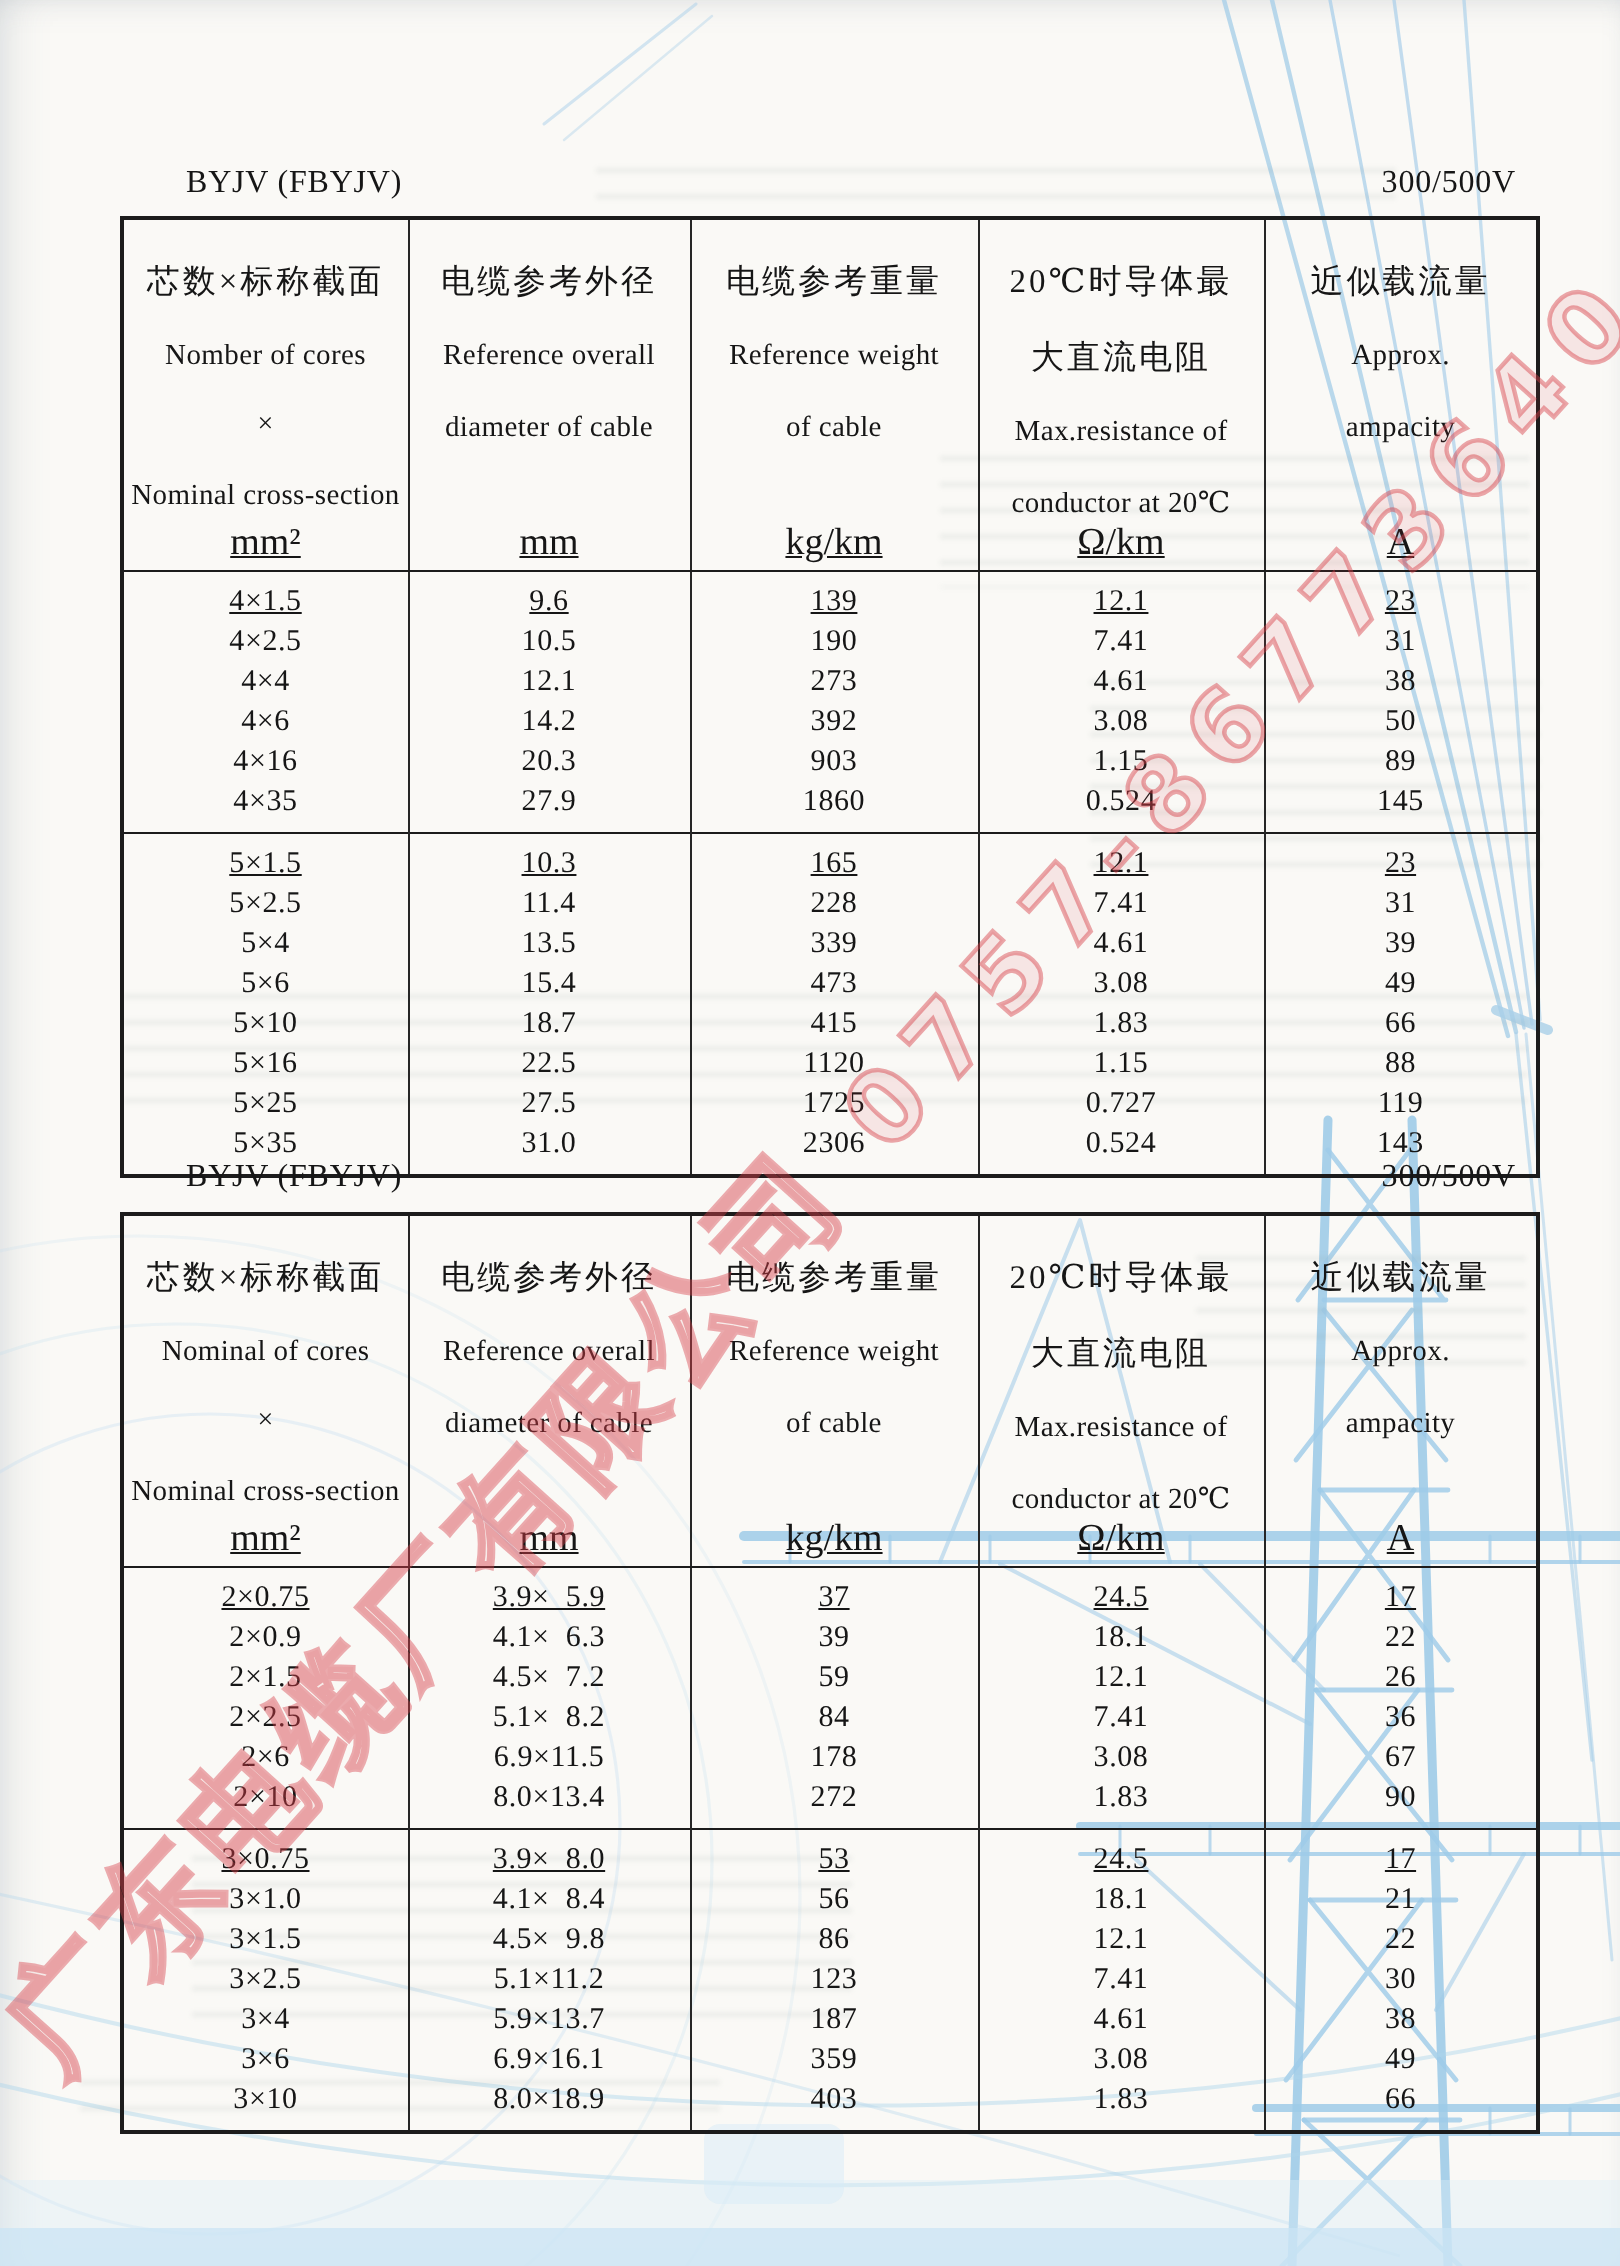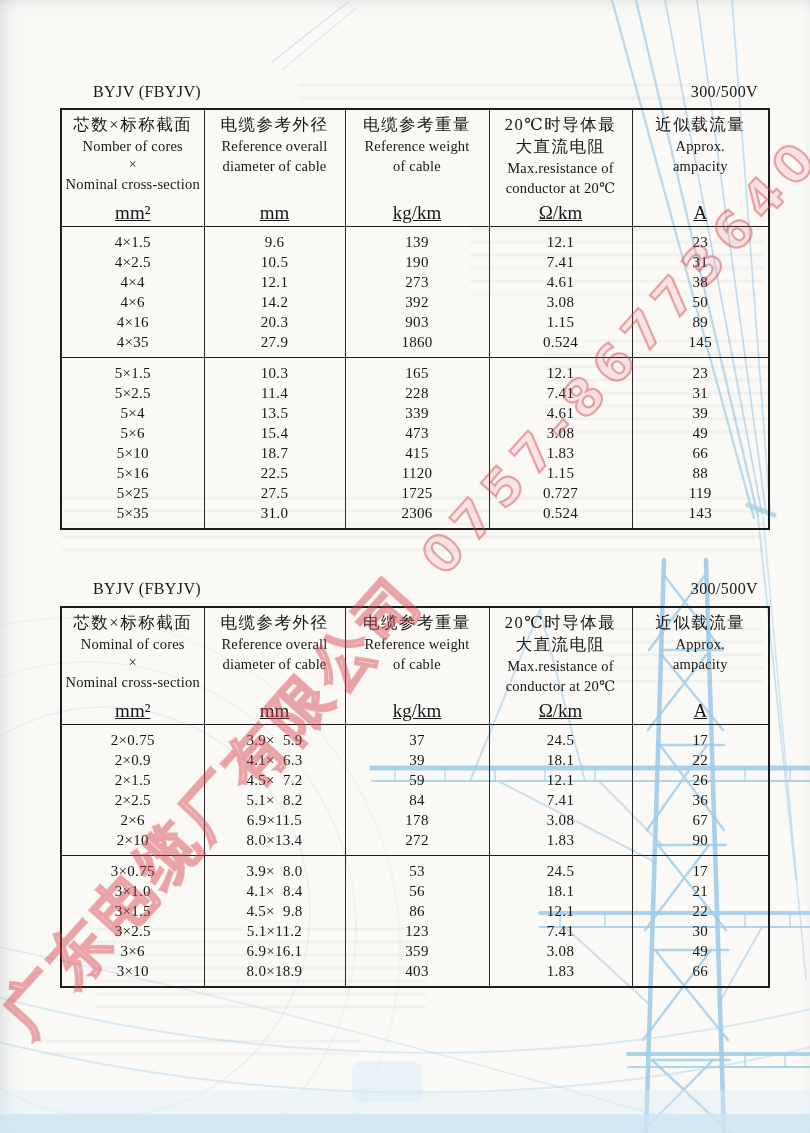--- a/index.html
+++ b/index.html
@@ -27,25 +27,25 @@
   }
   table.spec {
     position:absolute; left:60px; width:708px; z-index:3;
     border-collapse:collapse; table-layout:fixed;
     border:2.2px solid #1c1c1c; background:transparent;
   }
   th, td { border-left:1.2px solid #262626; }
   th:first-child, td:first-child { border-left:none; }
   thead th { border-bottom:1.7px solid #1c1c1c; height:109px; vertical-align:top; padding:4px 2px 3px; font-weight:normal; }
   td { height:20px; text-align:center; font-size:15px; white-space:pre; padding:0; letter-spacing:.3px; }
-  tbody tr:first-child td { padding-top:5px; }
+  tbody tr:first-child td { padding-top:5px;text-decoration:underline; }
   tbody tr:last-child td { padding-bottom:5px; }
   tbody.sep tr:first-child td { border-top:1.8px solid #1c1c1c; }
   .hcell { display:flex; flex-direction:column; align-items:center; height:100%; }
-  .hline { line-height:20px; font-size:14.5px; letter-spacing:.2px; }
+  .hline { line-height:20px; font-size:14.5px; letter-spacing:.2px;margin-top:16px; }
   .hline.cjk { font-size:16.5px; letter-spacing:1.5px; line-height:22px; }
   .hline.xmark { font-size:14px; line-height:18px; }
   .hsp { flex:1 1 auto; }
   .unit { line-height:20px; font-size:19px;text-decoration:underline; }
   .wm {
     position:absolute; left:15px; top:985px; z-index:5;
     transform:rotate(-48deg); transform-origin:0 50%;
     white-space:nowrap; pointer-events:none; font-weight:bold;
     font-family:"DejaVu Sans","Liberation Sans",sans-serif;
   }
@@ -426,20 +426,27 @@
           <td>22</td>
         </tr>
         <tr>
           <td>3×2.5</td>
           <td>5.1×11.2</td>
           <td>123</td>
           <td>7.41</td>
           <td>30</td>
         </tr>
         <tr>
+          <td>3×4</td>
+          <td>5.9×13.7</td>
+          <td>187</td>
+          <td>4.61</td>
+          <td>38</td>
+        </tr>
+        <tr>
           <td>3×6</td>
           <td>6.9×16.1</td>
           <td>359</td>
           <td>3.08</td>
           <td>49</td>
         </tr>
         <tr>
           <td>3×10</td>
           <td>8.0×18.9</td>
           <td>403</td>

